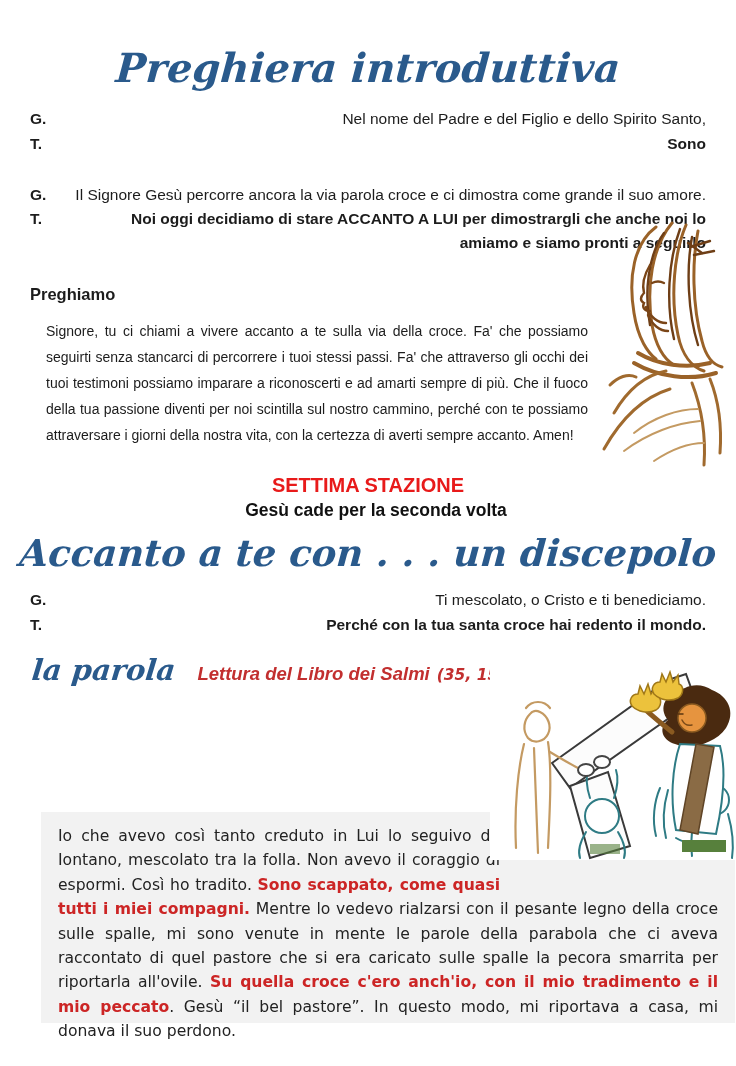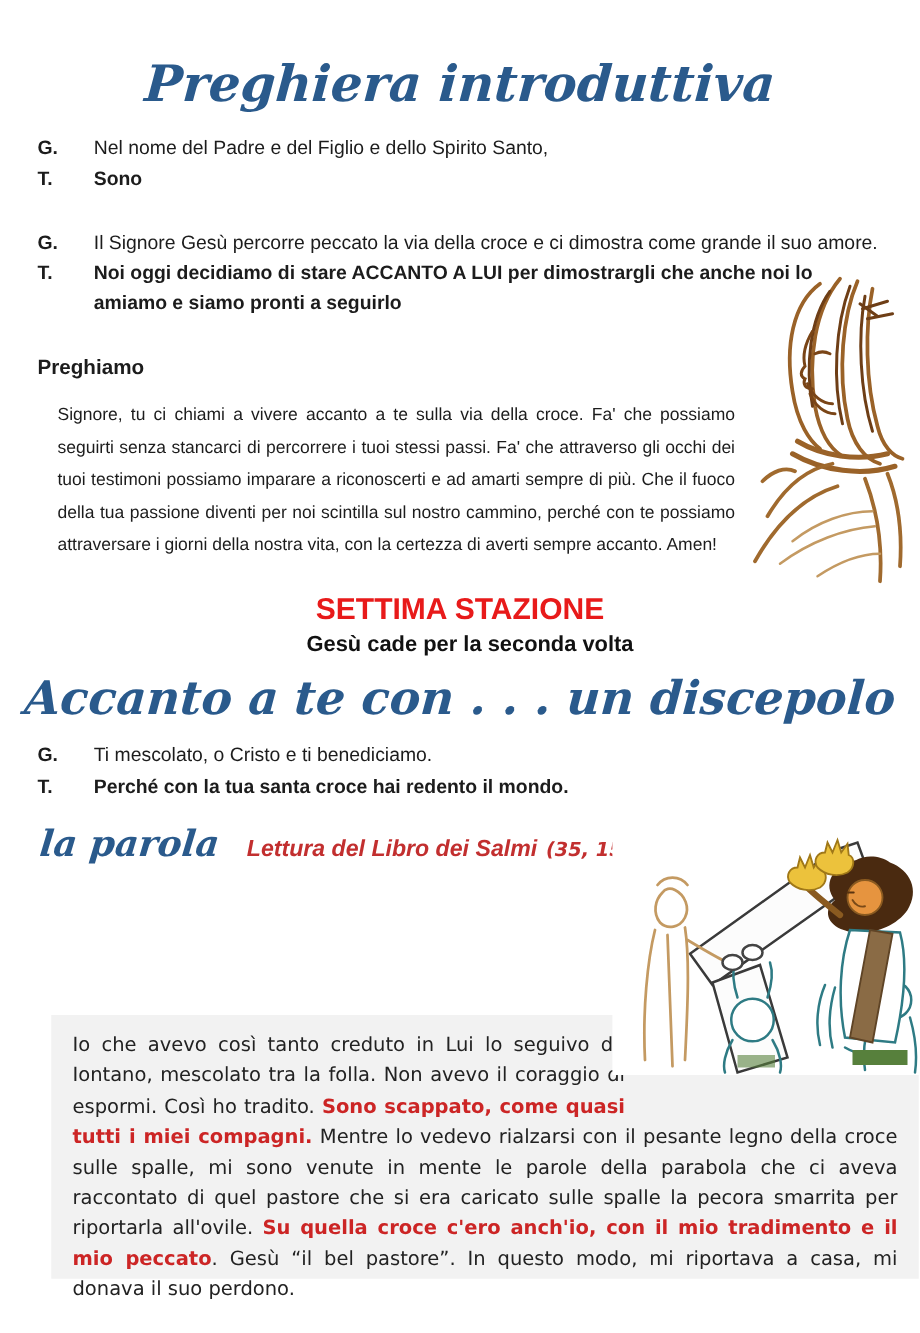--- a/index.html
+++ b/index.html
@@ -31,36 +31,36 @@
     font-size:37px;
     line-height:1.2;
     white-space:nowrap;
   }
   
   .dialogue{margin:14px 30px 0 30px;font-size:15.5px;line-height:25px;}
   .dialogue.second{margin-top:27px;line-height:24px;}
   .dialogue.station-d{margin-top:12px;}
   .drow{display:flex;}
   .dlabel{width:45px;flex:0 0 45px;font-weight:bold;}
-  .dtext{flex:1;}
+  .dtext{flex:1;text-align:right;}
   .bold{font-weight:bold;}
   
   .preghiamo-h{margin:30px 6px 0 30px;font-size:16.5px;font-weight:bold;}
   .prayer{
     margin:14px 148px 0 46px;
     font-size:14px;
     line-height:26px;
     text-align:justify;
   }
   
   .jesus-wrap{position:absolute;top:213px;right:2px;width:140px;height:260px;}
   
   .station-title{
     margin:26px 0 0 0;text-align:center;
-    font-size:24px;font-weight:bold;color:#e81a1a;
+    font-size:20px;font-weight:bold;color:#e81a1a;
   }
   .station-subtitle{
     margin:3px 0 0 16px;text-align:center;
     font-size:17.5px;font-weight:bold;color:#111111;
   }
   
   .parola-line{margin:16px 0 0 32px;display:flex;align-items:baseline;}
   .parola-script{
     font-family:"DejaVu Serif",serif;
     font-style:italic;font-weight:bold;
@@ -121,21 +121,21 @@
       <span class="dtext">Nel nome del Padre e del Figlio e dello Spirito Santo,</span>
     </div>
     <div class="drow">
       <span class="dlabel">T.</span>
       <span class="dtext bold">Sono</span>
     </div>
   </div>
   <div class="dialogue second">
     <div class="drow">
       <span class="dlabel">G.</span>
-      <span class="dtext">Il Signore Gesù percorre peccato la via della croce e ci dimostra come grande il suo amore.</span>
+      <span class="dtext">Il Signore Gesù percorre ancora la via parola croce e ci dimostra come grande il suo amore.</span>
     </div>
     <div class="drow">
       <span class="dlabel">T.</span>
       <span class="dtext bold">Noi oggi decidiamo di stare ACCANTO A LUI per dimostrargli che anche noi lo amiamo e siamo pronti a seguirlo</span>
     </div>
   </div>
 
   <div class="jesus-wrap">
     <svg width="140" height="260" viewBox="0 0 140 260" fill="none" xmlns="http://www.w3.org/2000/svg">
       <g stroke="#9a6228" stroke-width="3" stroke-linecap="round" fill="none">

